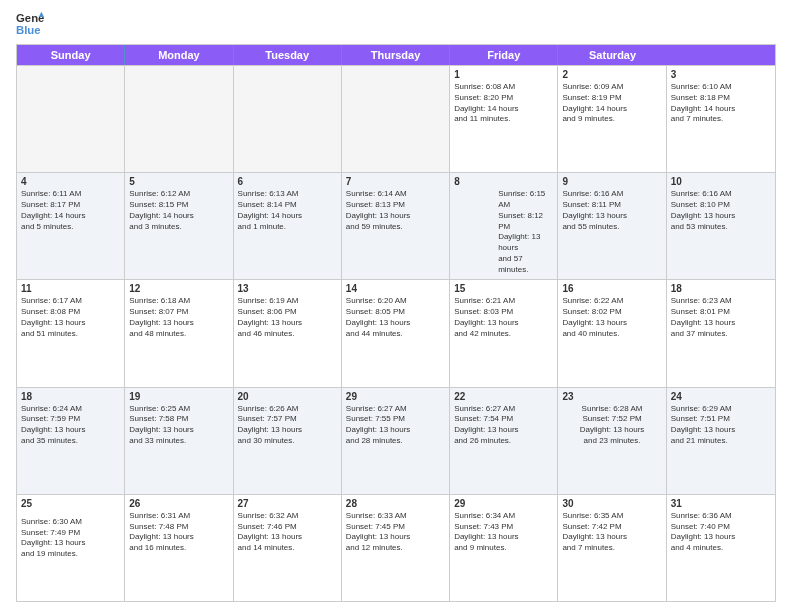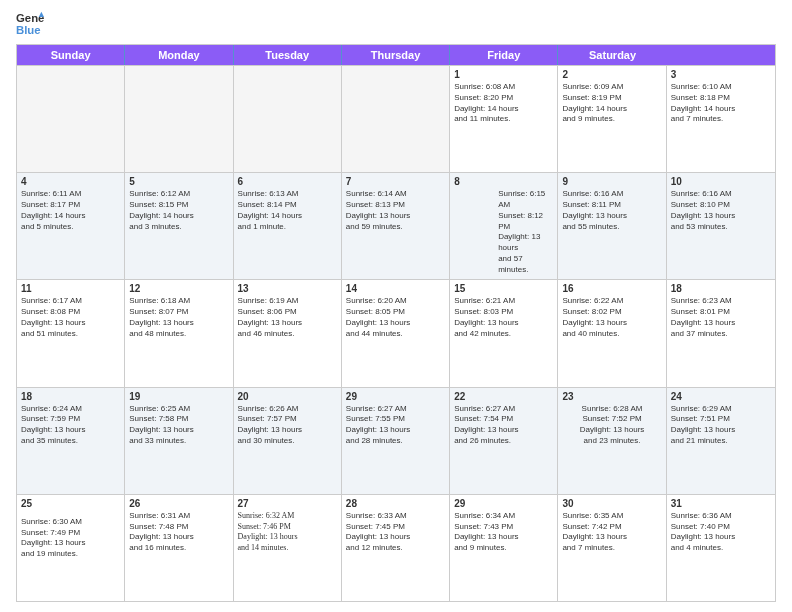--- a/index.html
+++ b/index.html
@@ -321,21 +321,21 @@
           </div>
           <div class="cal-cell">
             <div class="day-number">26</div>
             <div class="day-info" style="white-space: pre-line;">Sunrise: 6:31 AM
 Sunset: 7:48 PM
 Daylight: 13 hours
 and 16 minutes.</div>
           </div>
           <div class="cal-cell">
             <div class="day-number">27</div>
-            <div class="day-info" style="white-space: pre-line; font-family: Liberation Serif, serif;">Sunrise: 6:32 AM
+            <div class="day-info" style="white-space: pre-line;">Sunrise: 6:32 AM
 Sunset: 7:46 PM
 Daylight: 13 hours
 and 14 minutes.</div>
           </div>
           <div class="cal-cell">
             <div class="day-number">28</div>
             <div class="day-info" style="white-space: pre-line;">Sunrise: 6:33 AM
 Sunset: 7:45 PM
 Daylight: 13 hours
 and 12 minutes.</div>

